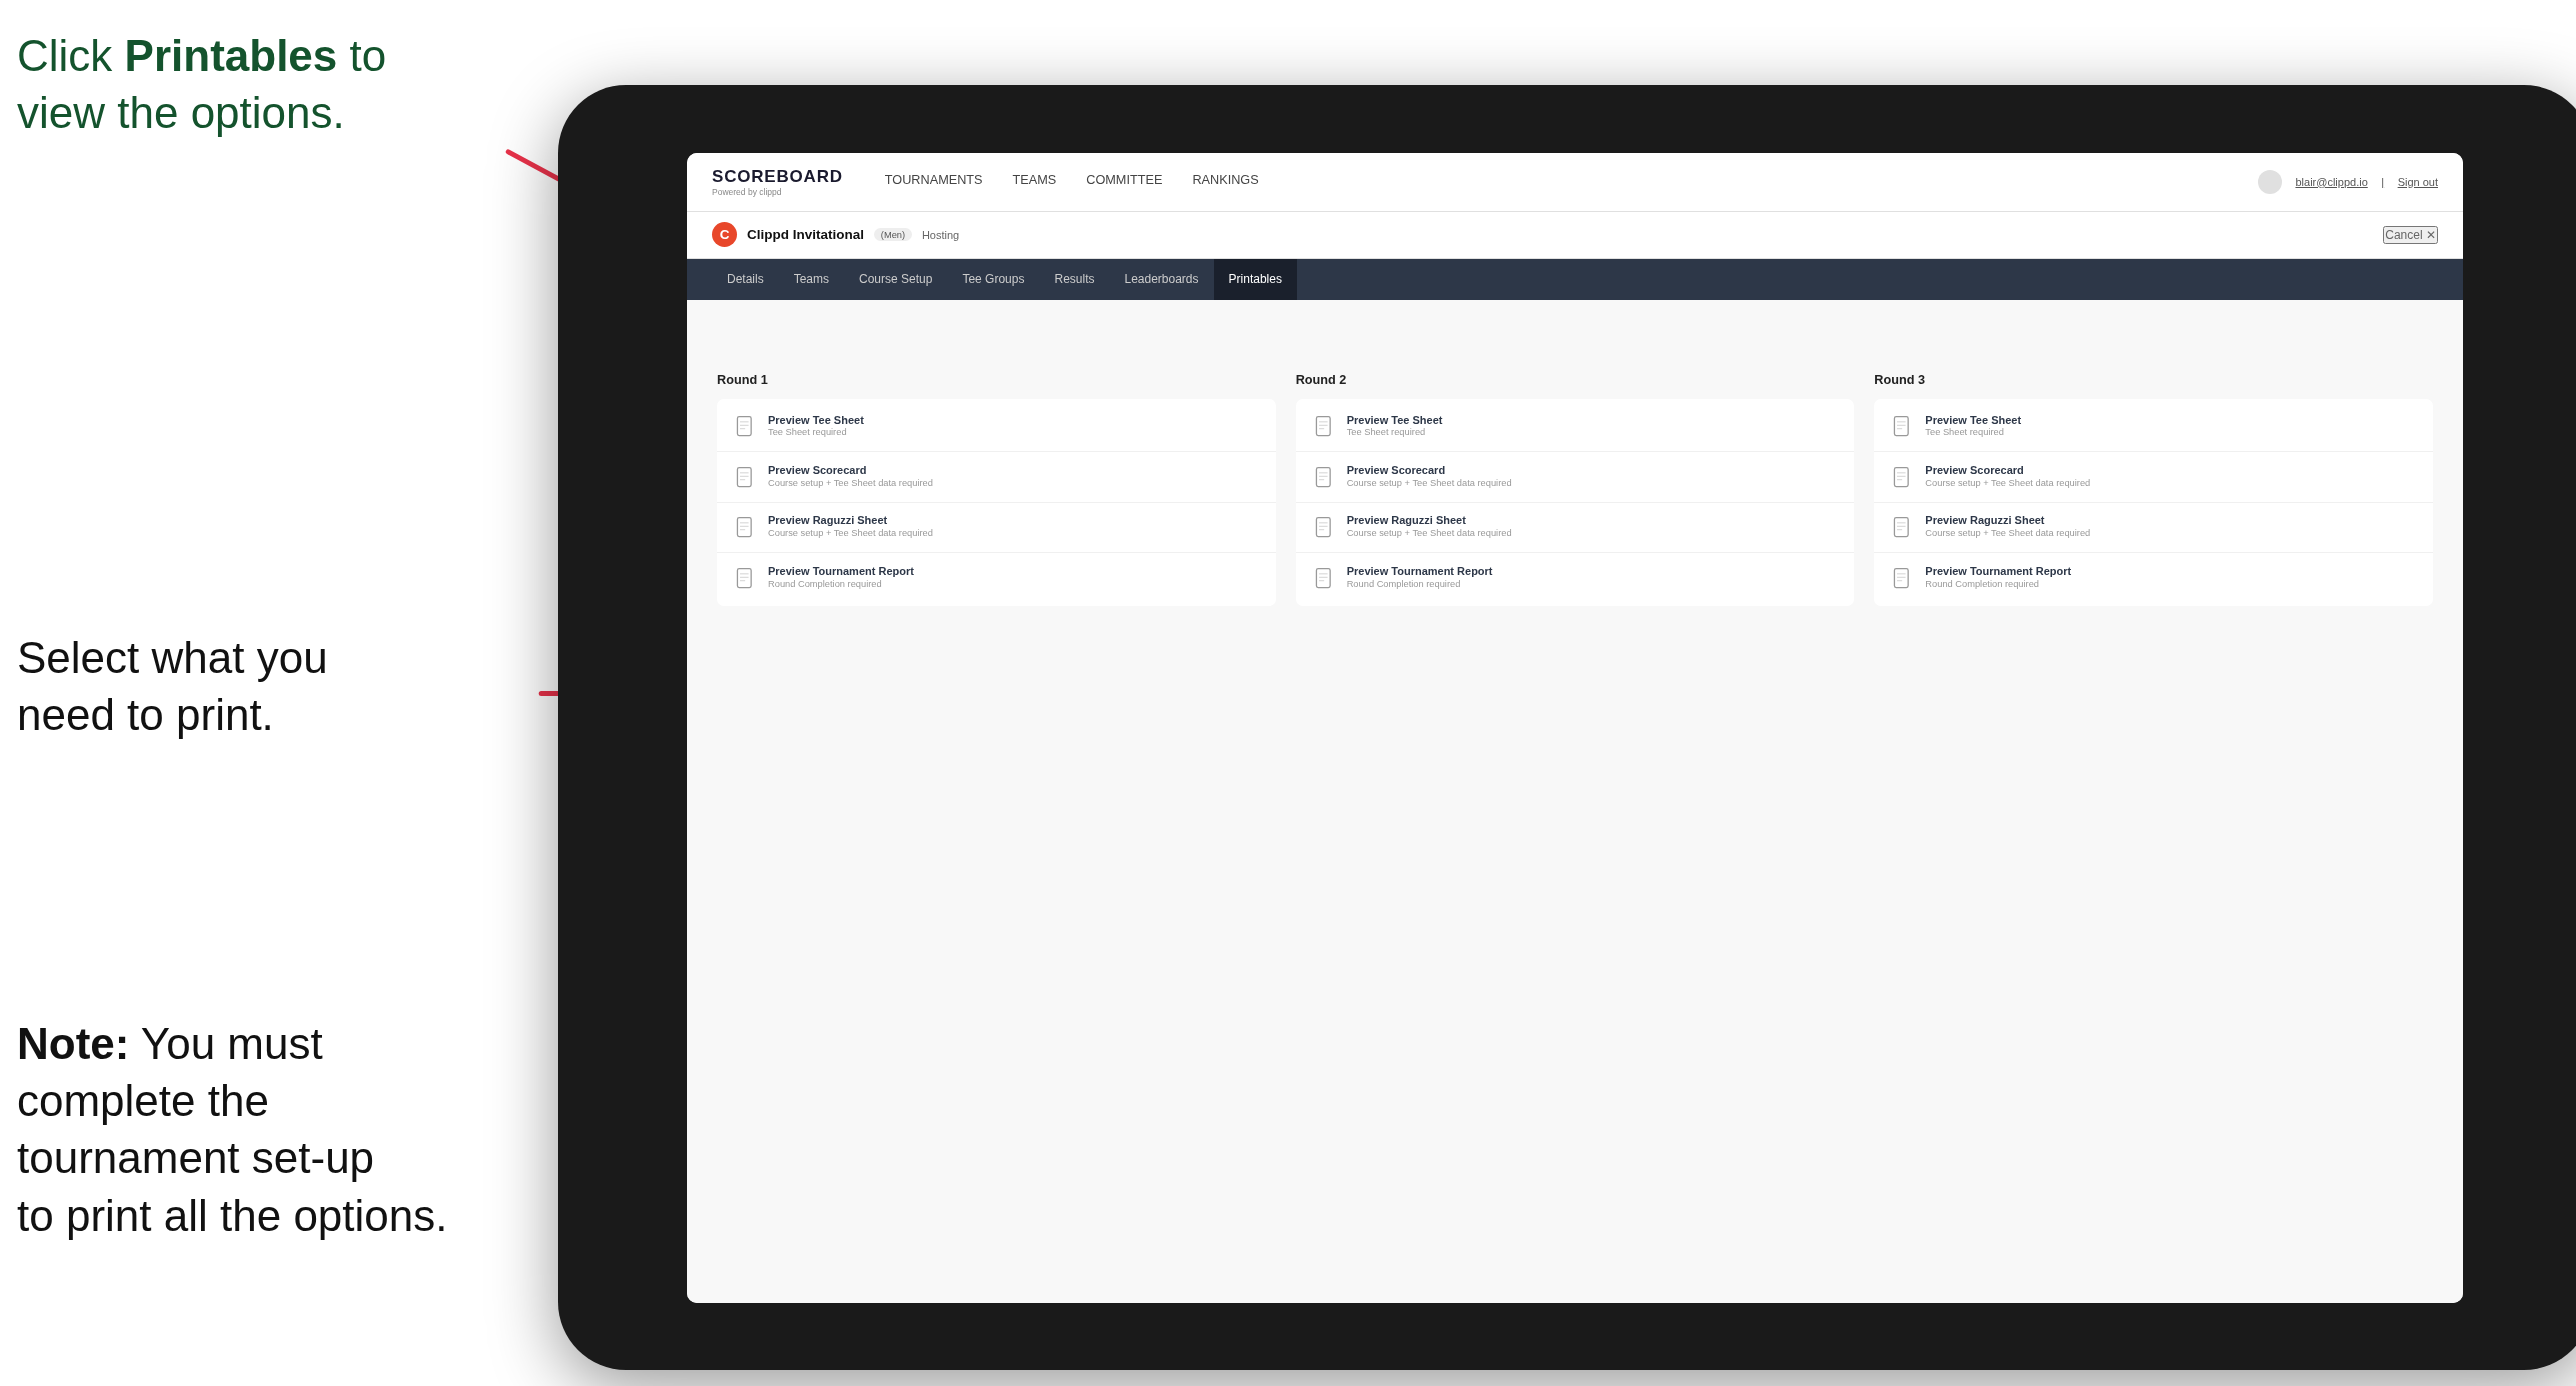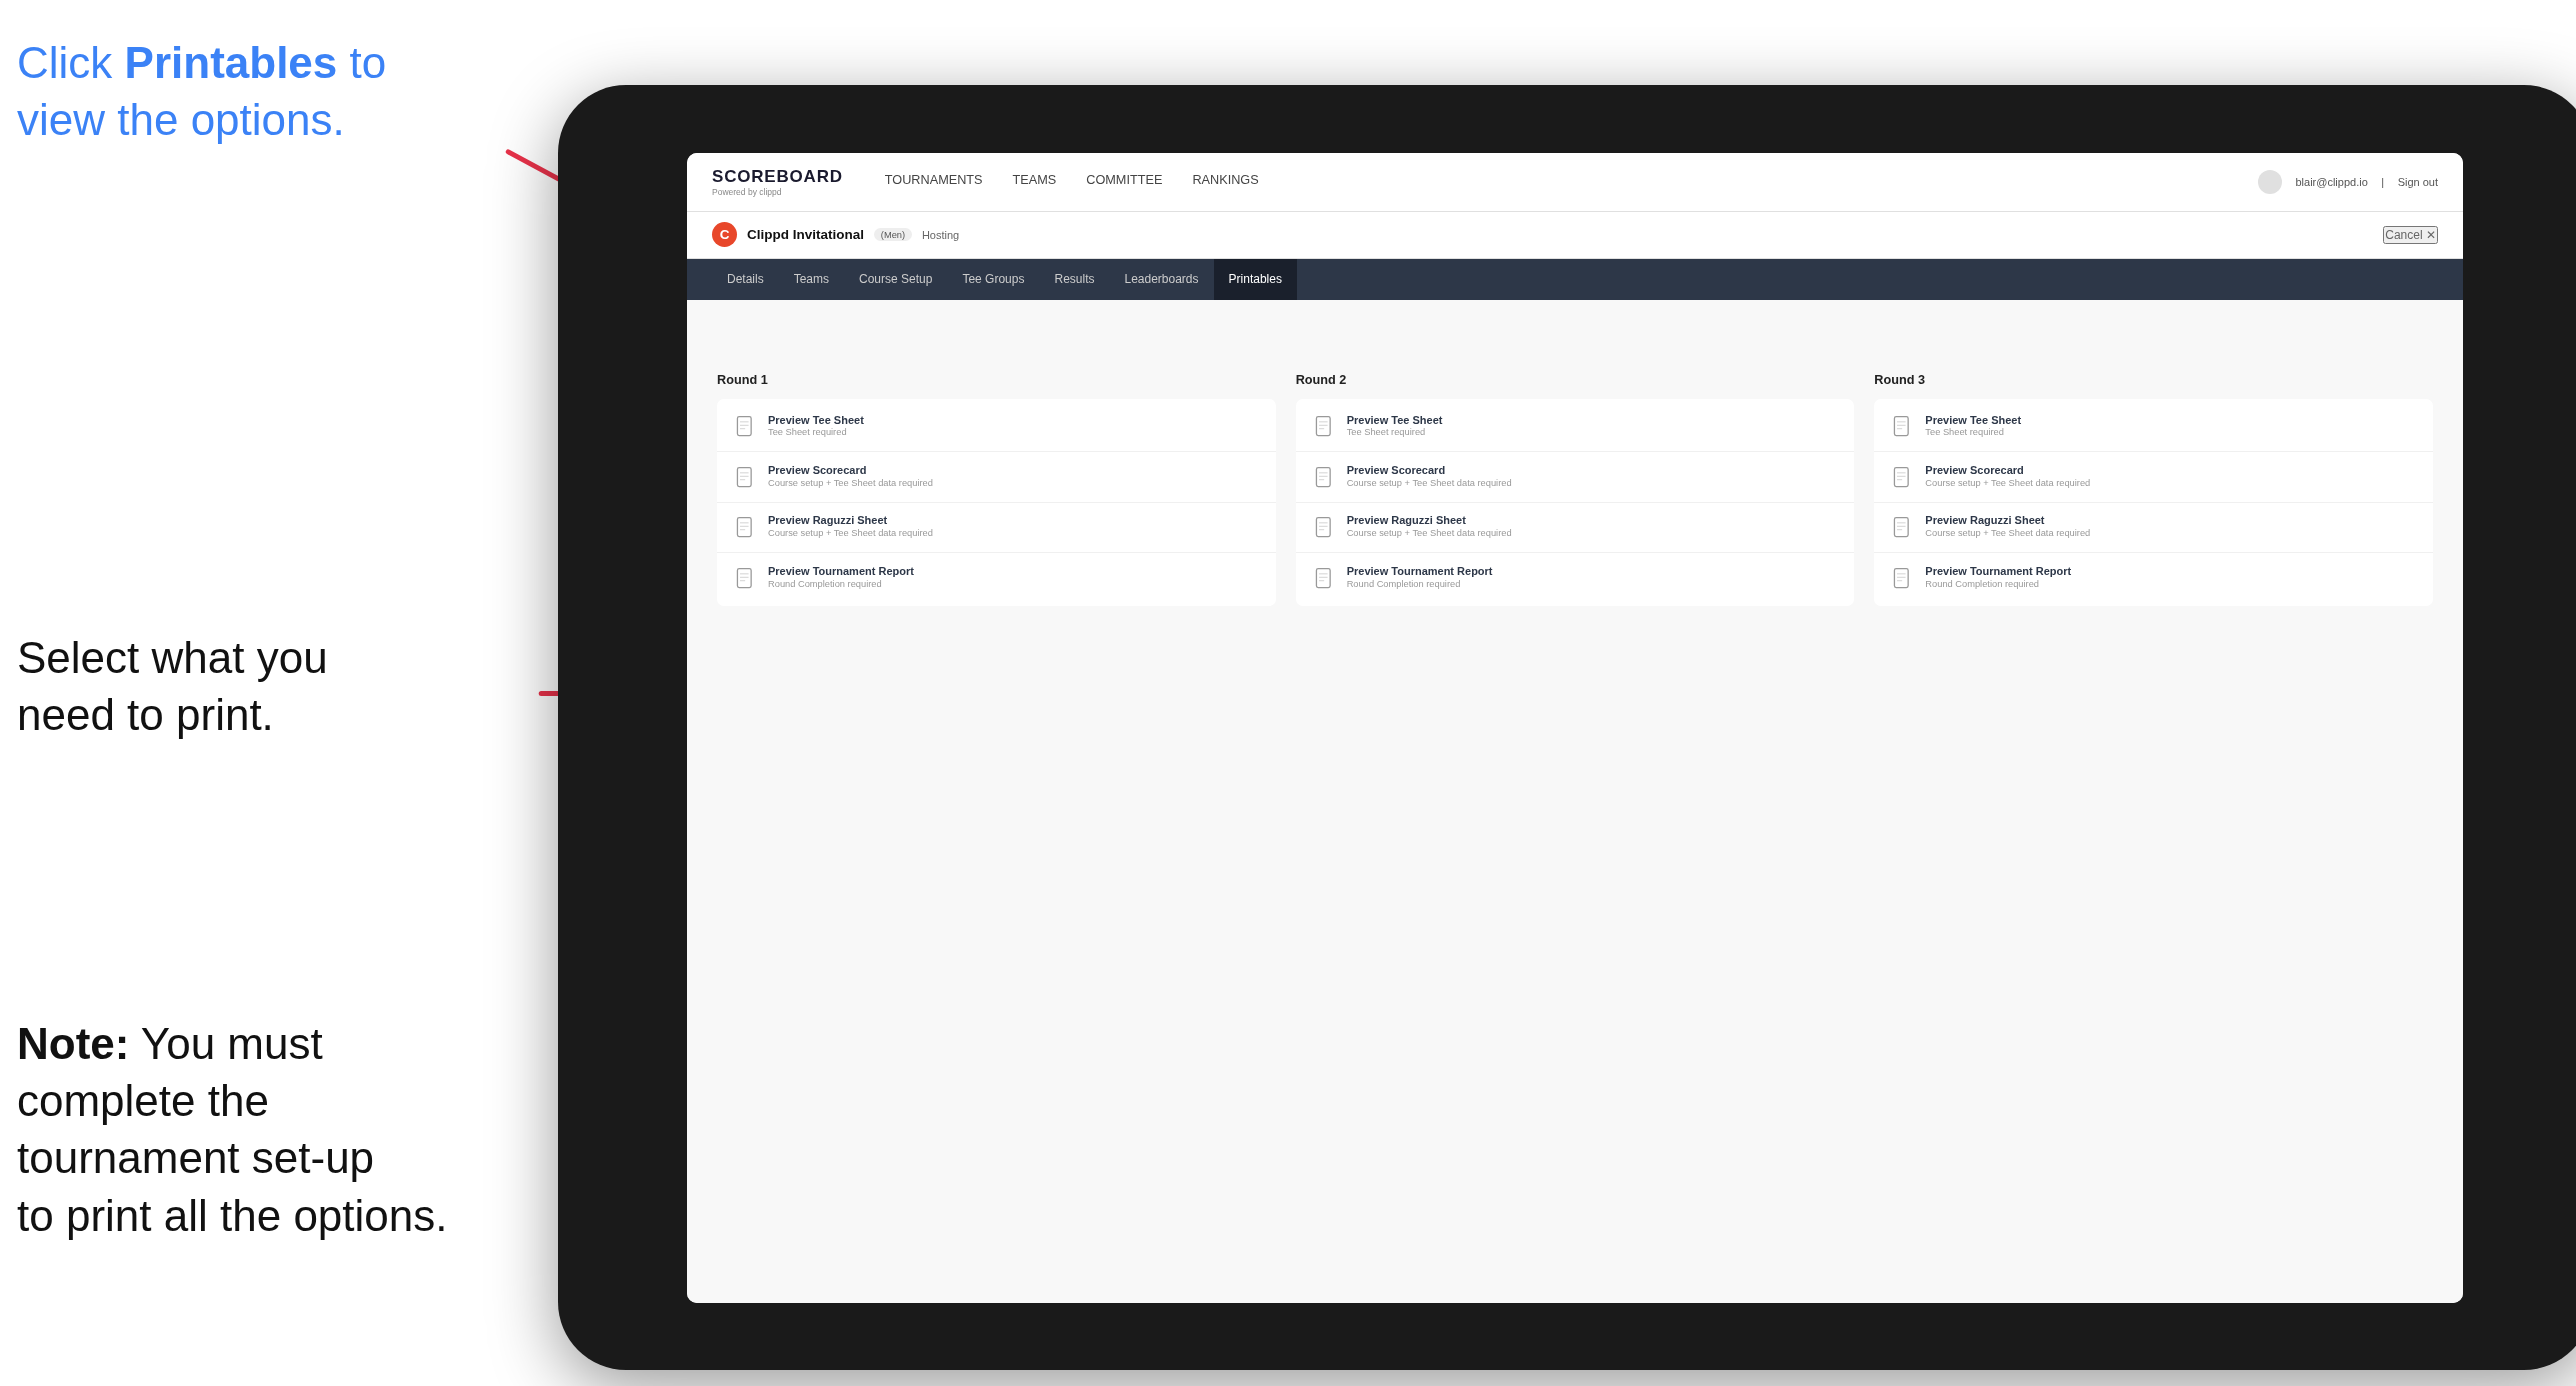--- a/index.html
+++ b/index.html
@@ -8,25 +8,25 @@
       font-family: -apple-system, BlinkMacSystemFont, 'Segoe UI', Arial, sans-serif;
       width: 2576px;
       height: 1386px;
       position: relative;
       overflow: hidden;
     }
 
     
     .instruction-top {
       position: absolute;
-      top: 34px;
+      top: 27px;
       left: 17px;
       font-size: 44px;
       line-height: 1.3;
-      color: #3b82f6;
+      color: #14532d;
       max-width: 507px;
     }
     .instruction-top strong { font-weight: 800; }
 
     
     .arrow-top {
       position: absolute;
       top: 135px;
       left: 491px;
       width: 271px;
@@ -136,20 +136,21 @@
       font-weight: 500;
       padding-bottom: 3.4px;
     }
 
     .nav-right {
       display: flex;
       align-items: center;
       gap: 13.5px;
       font-size: 11px;
       color: #555;
+      text-decoration: underline;
     }
     .user-avatar {
       width: 24px;
       height: 24px;
       background: #e0e0e0;
       border-radius: 50%;
     }
 
     
     .tournament-header {

